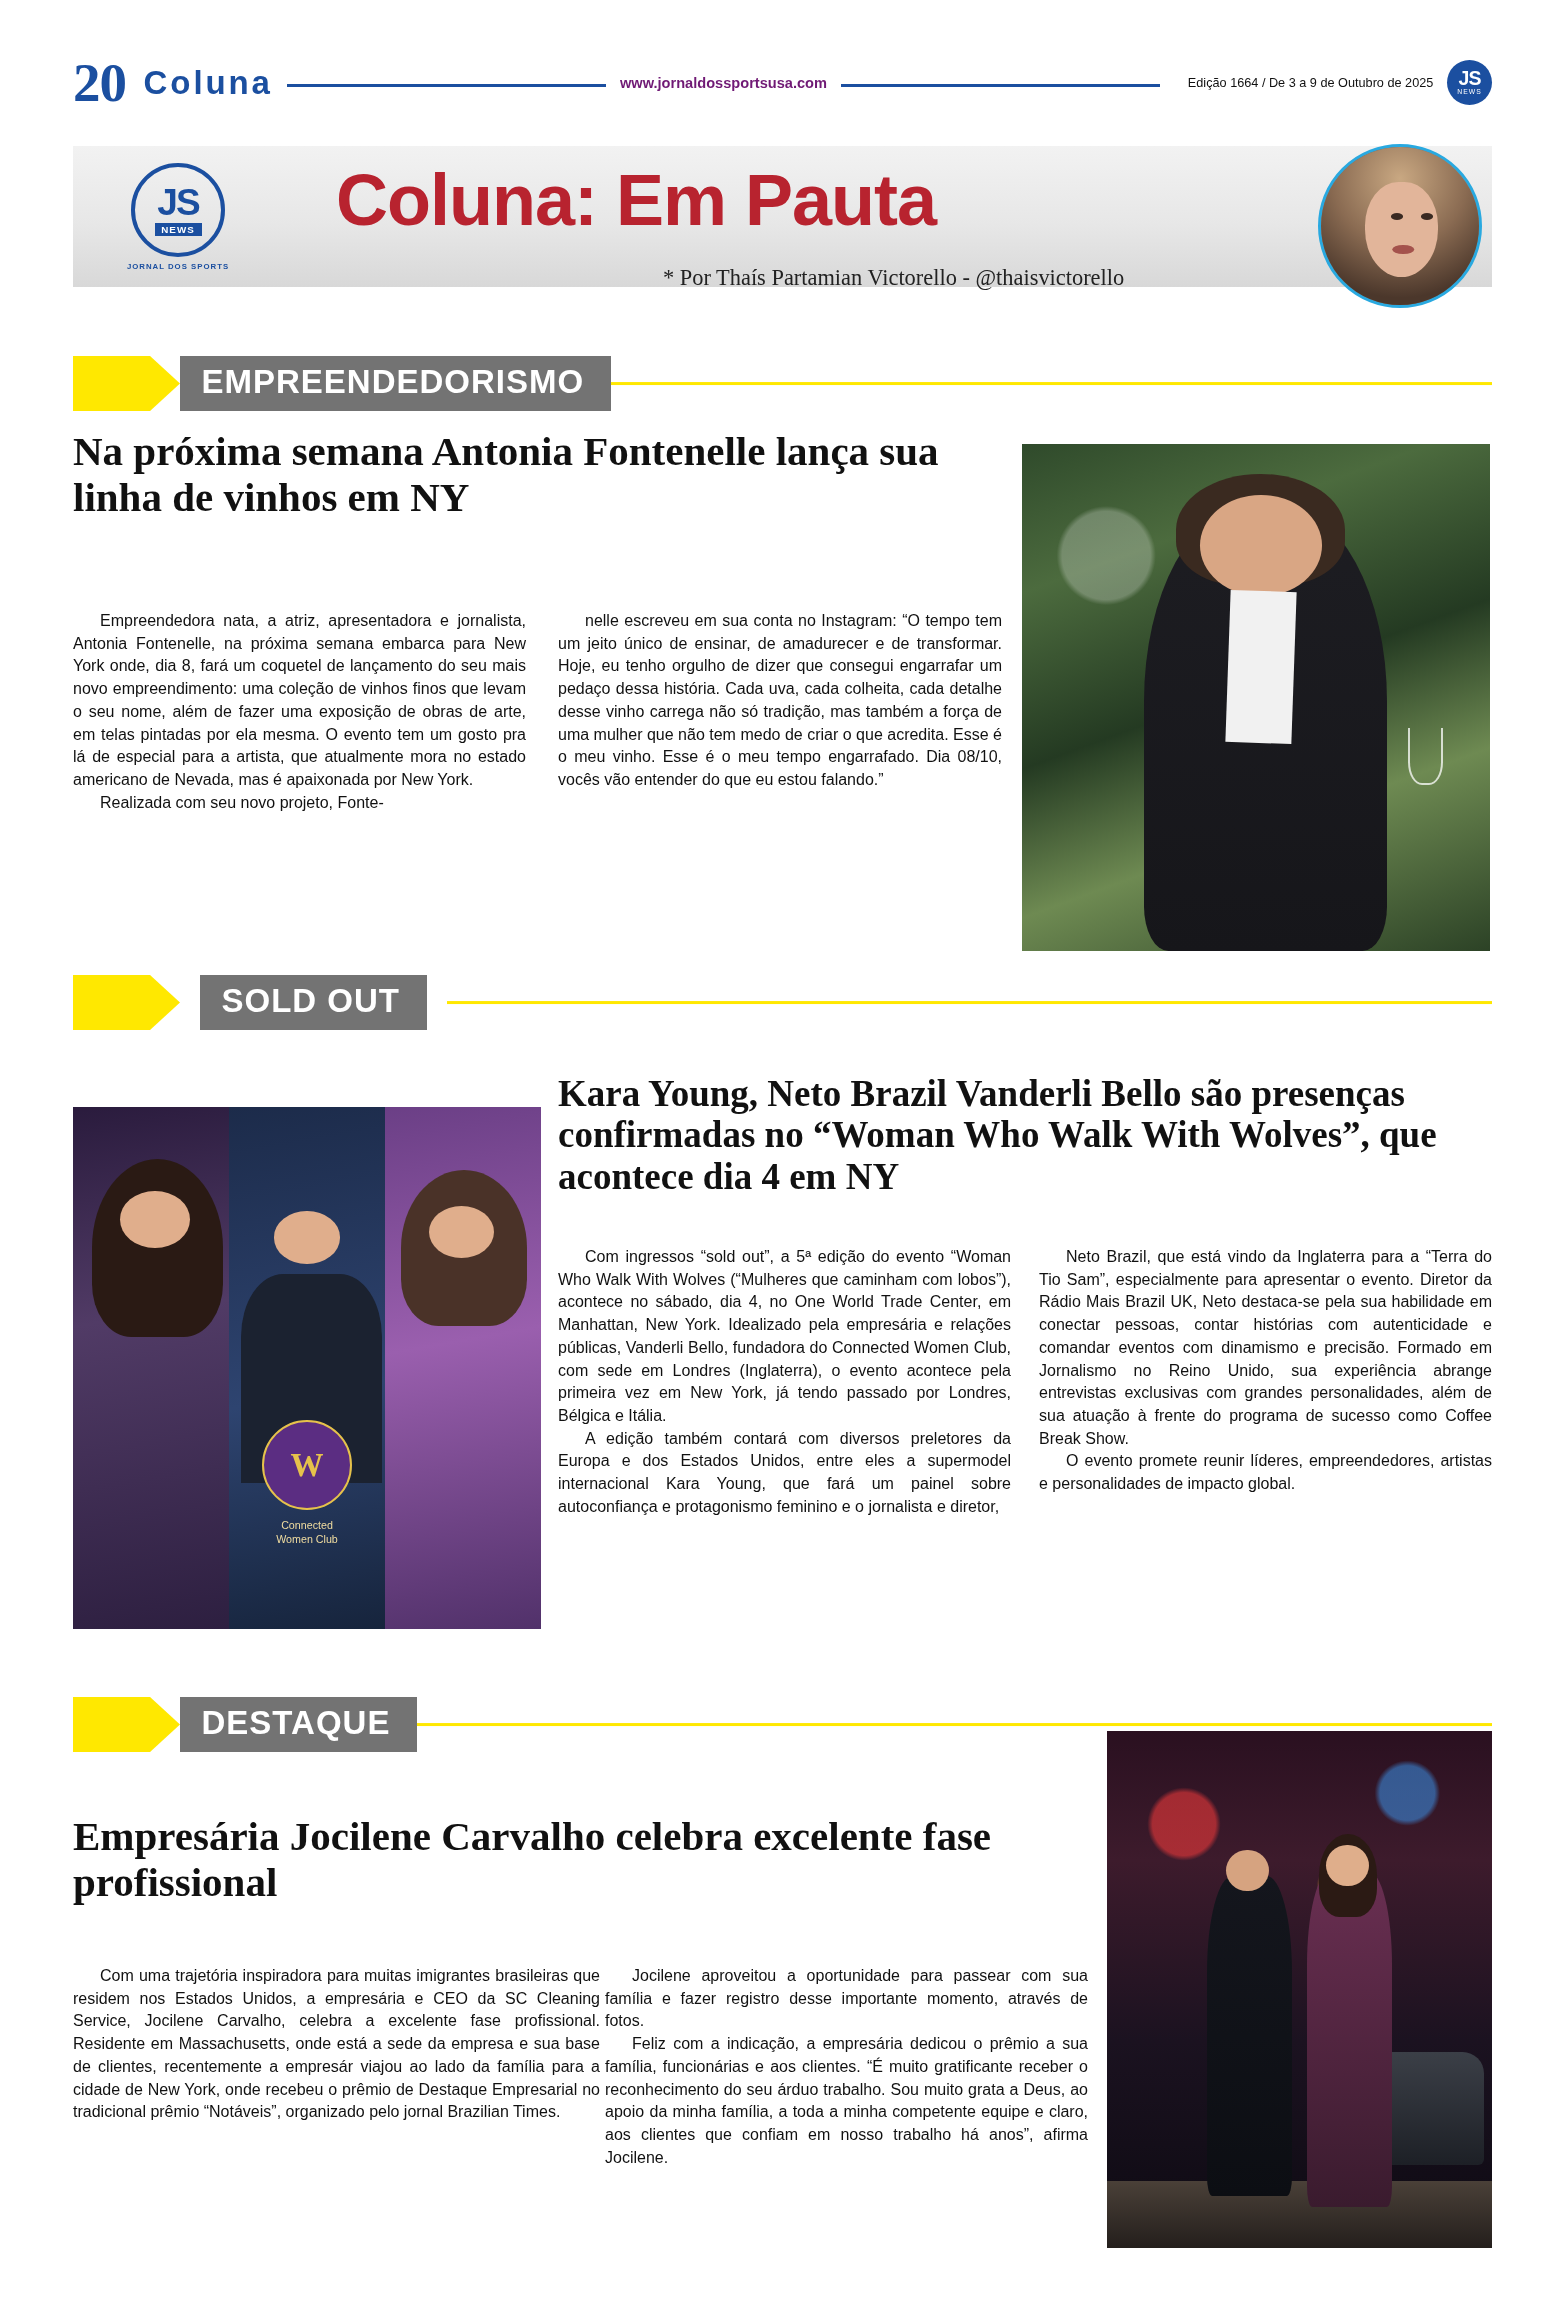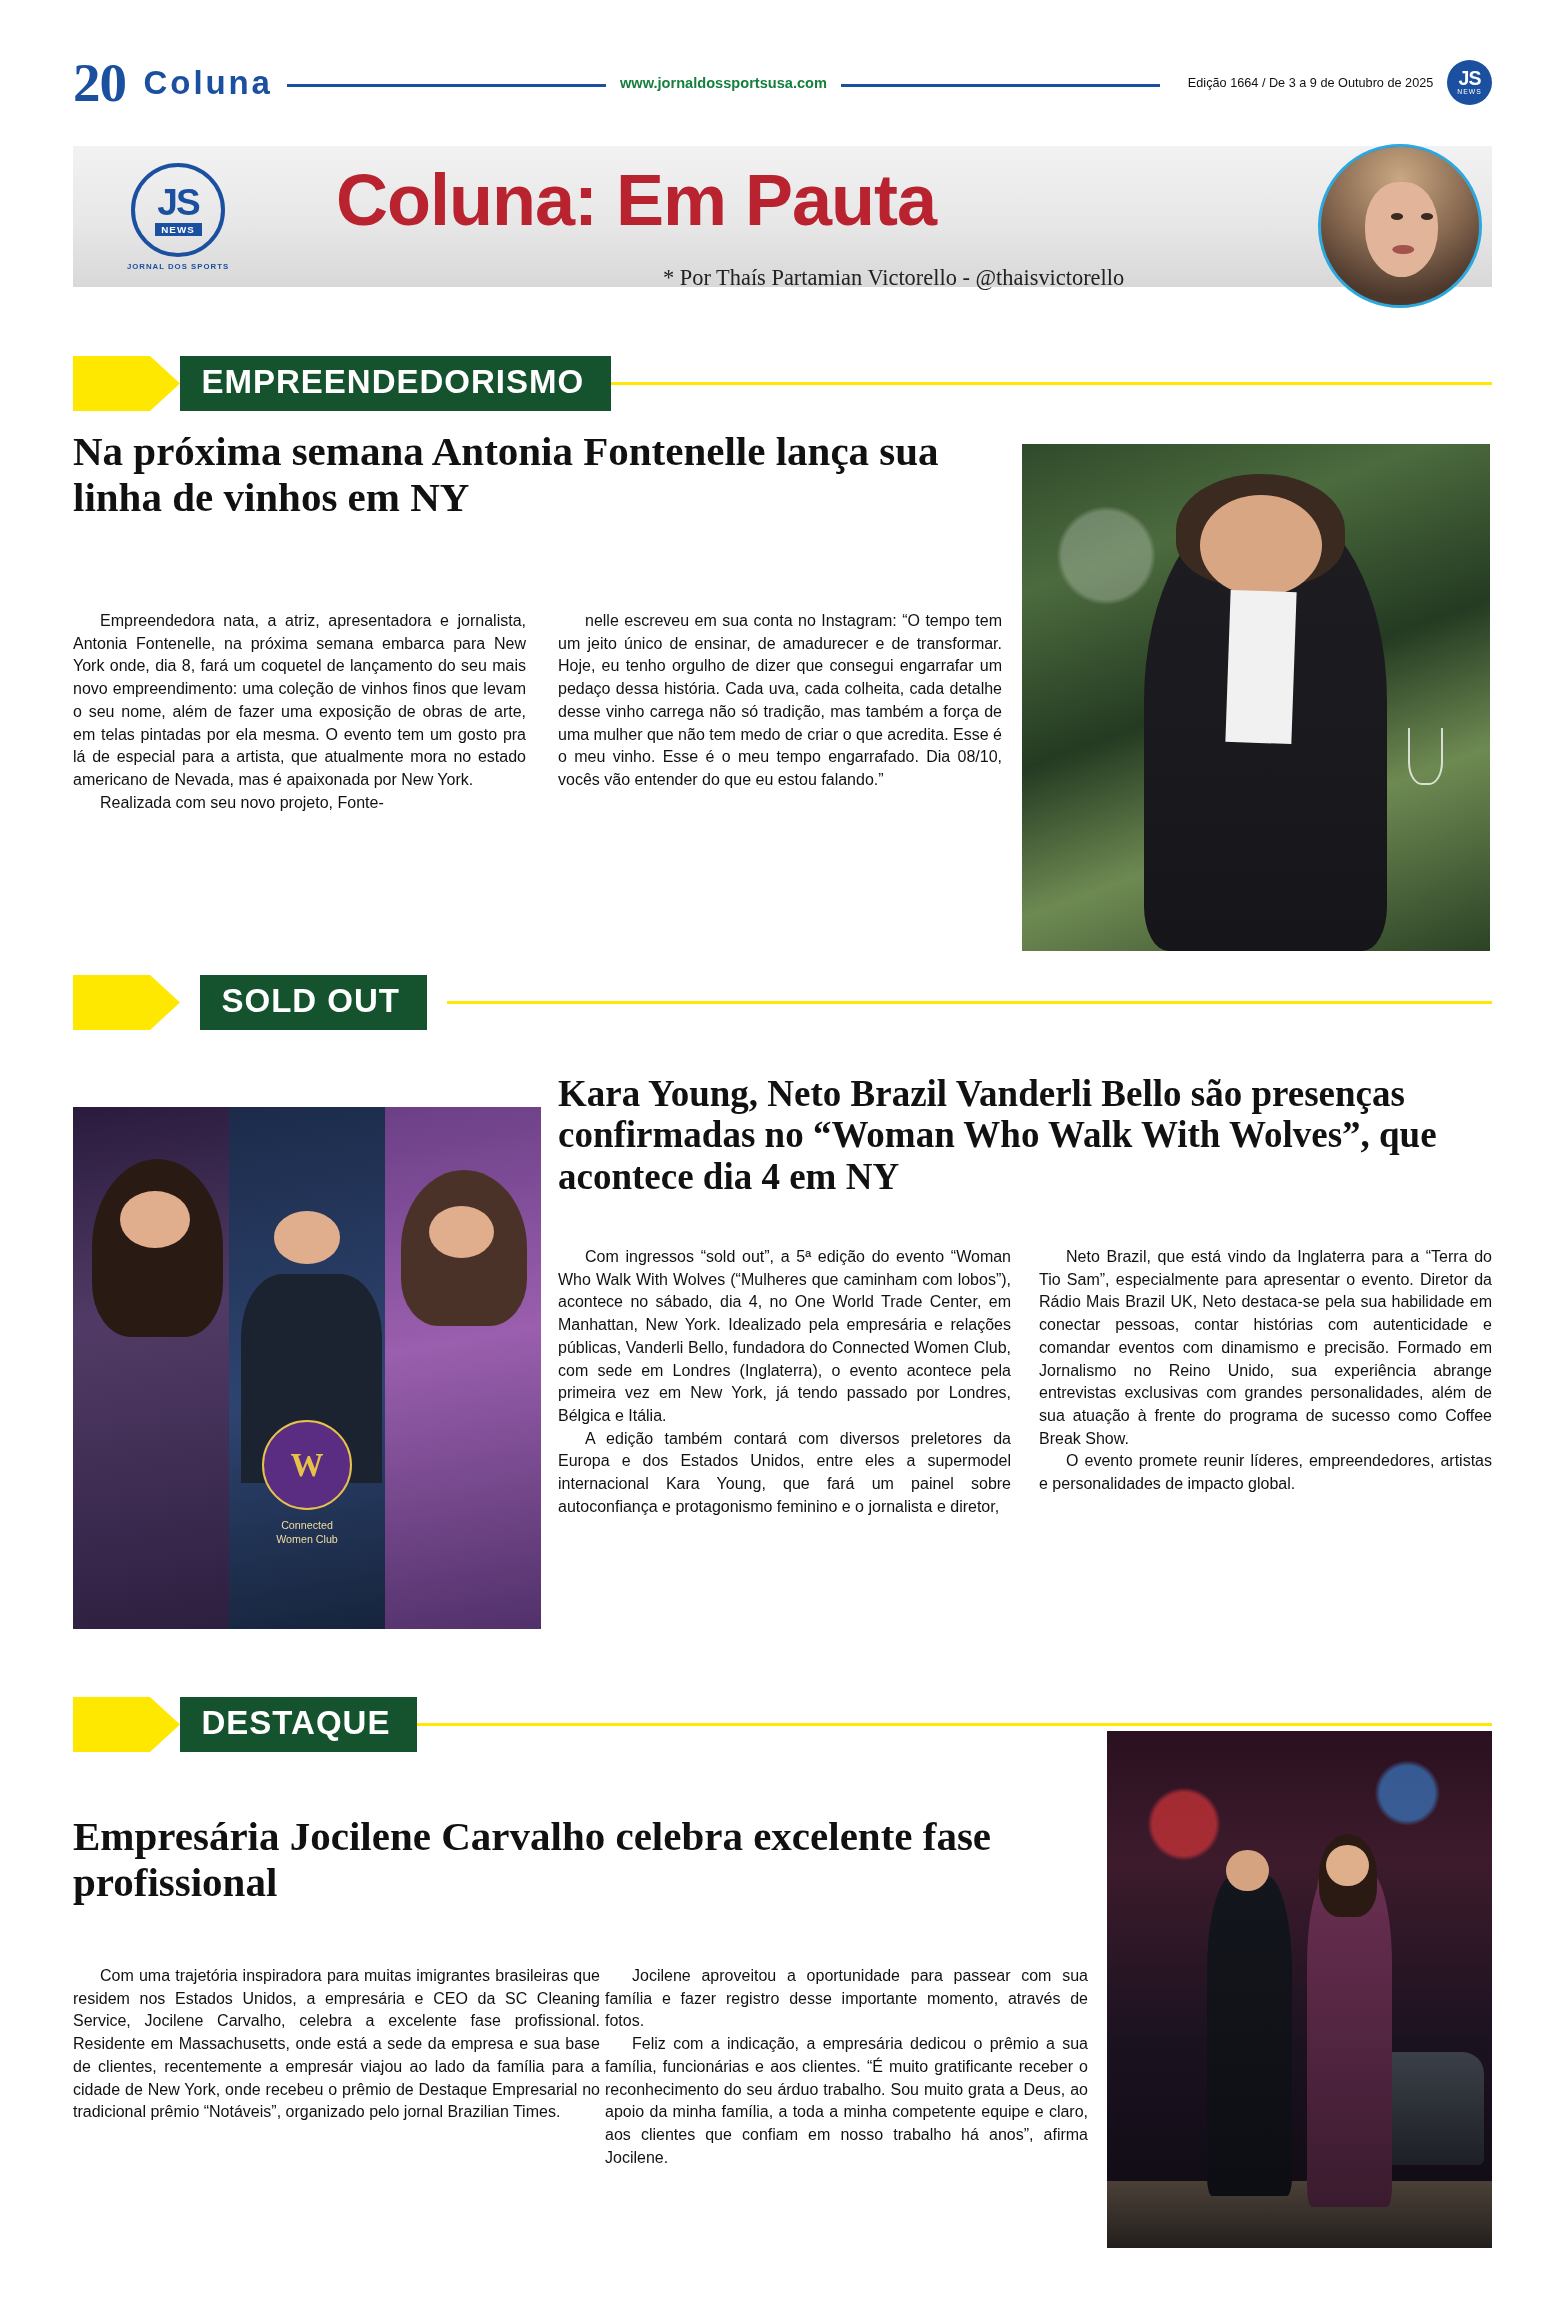--- a/index.html
+++ b/index.html
@@ -50,21 +50,21 @@
     flex: 1;
     height: 2.9px;
     background: #1b4fa0;
     margin: 0 13.7px;
     position: relative;
     top: 2.9px;
   }
   .masthead-site {
     font-size: 14.6px;
     font-weight: bold;
-    color: #15803d;
+    color: #701a75;
     white-space: nowrap;
   }
   .masthead-edition {
     font-size: 12.7px;
     color: #111;
     white-space: nowrap;
     margin-left: 13.7px;
   }
   .js-badge {
     width: 45px;
@@ -171,21 +171,21 @@
     height: 55px;
     display: flex;
     align-items: stretch;
   }
   .flag .arrow {
     width: 107px;
     background: #ffe800;
     clip-path: polygon(0 0, 72% 0, 100% 50%, 72% 100%, 0 100%);
   }
   .flag .label {
-    background: #14532d;
+    background: #737373;
     color: #fff;
     font-weight: bold;
     font-size: 33px;
     letter-spacing: 1px;
     display: flex;
     align-items: center;
     padding: 0 27px 3.9px 21.5px;
   }
   .flag .tail {
     flex: 1;

